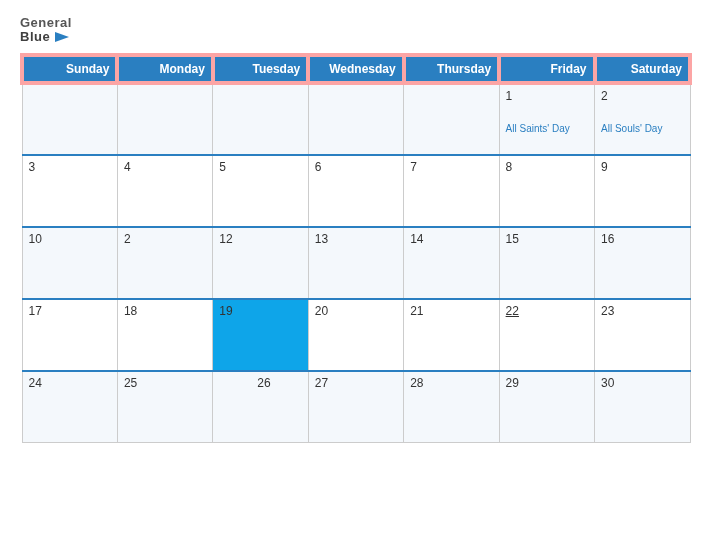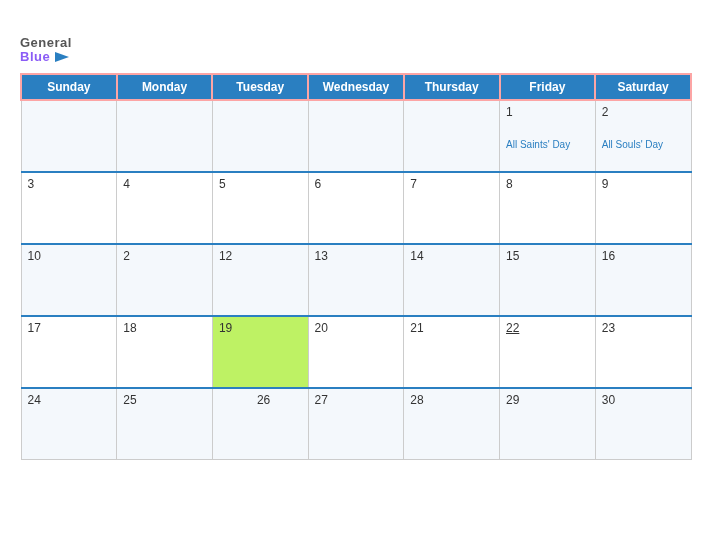--- a/index.html
+++ b/index.html
@@ -14,38 +14,37 @@
       width: 712px;
       height: 550px;
       background: #fff;
       padding: 16px 20px 10px 20px;
     }
     .header-row {
       display: flex;
       align-items: flex-start;
       justify-content: space-between;
       margin-bottom: 8px;
-      margin-top: 20px;
     }
     .logo {
       display: flex;
       flex-direction: column;
       align-items: flex-start;
       line-height: 1.1;
     }
     .logo-general {
       font-size: 13px;
       font-weight: bold;
       color: #555;
       letter-spacing: 0.5px;
     }
     .logo-blue {
       font-size: 13px;
       font-weight: bold;
-      color: #8b5cf6;
+      color: #404040;
       letter-spacing: 0.5px;
     }
     .month-title {
       font-size: 28px;
       font-weight: 400;
       color: #333;
       text-align: center;
       flex: 1;
     }
     .country-label {
@@ -58,22 +57,22 @@
       width: 100%;
       border-collapse: collapse;
       table-layout: fixed;
     }
     .calendar thead tr th {
       background: #2a7fc1;
       color: #fff;
       font-size: 12px;
       font-weight: 600;
       padding: 5px 6px;
-      text-align: center;
-      border: 2px solid #fca5a5;
+      text-align: right;
+      border: 4px solid #fca5a5;
     }
     .calendar tbody tr {
       height: 72px;
     }
     .calendar tbody tr td {
       border: 1px solid #ccc;
       vertical-align: top;
       padding: 4px 6px;
       font-size: 12px;
       color: #333;
@@ -205,21 +204,21 @@
             <span class="day-num">16</span>
           </td>
         </tr>
         <tr class="row-top" style="background: rgb(255, 255, 255);">
           <td style="background: rgb(255, 255, 255);">
             <span class="day-num">17</span>
           </td>
           <td style="background: rgb(255, 255, 255);">
             <span class="day-num">18</span>
           </td>
-          <td style="background: #bef264;">
+          <td style="background: #0ea5e9;">
             <span class="day-num">19</span>
           </td>
           <td style="background: rgb(255, 255, 255);">
             <span class="day-num">20</span>
           </td>
           <td style="background: rgb(255, 255, 255);">
             <span class="day-num">21</span>
           </td>
           <td style="background: rgb(255, 255, 255); text-decoration: underline;">
             <span class="day-num">22</span>

